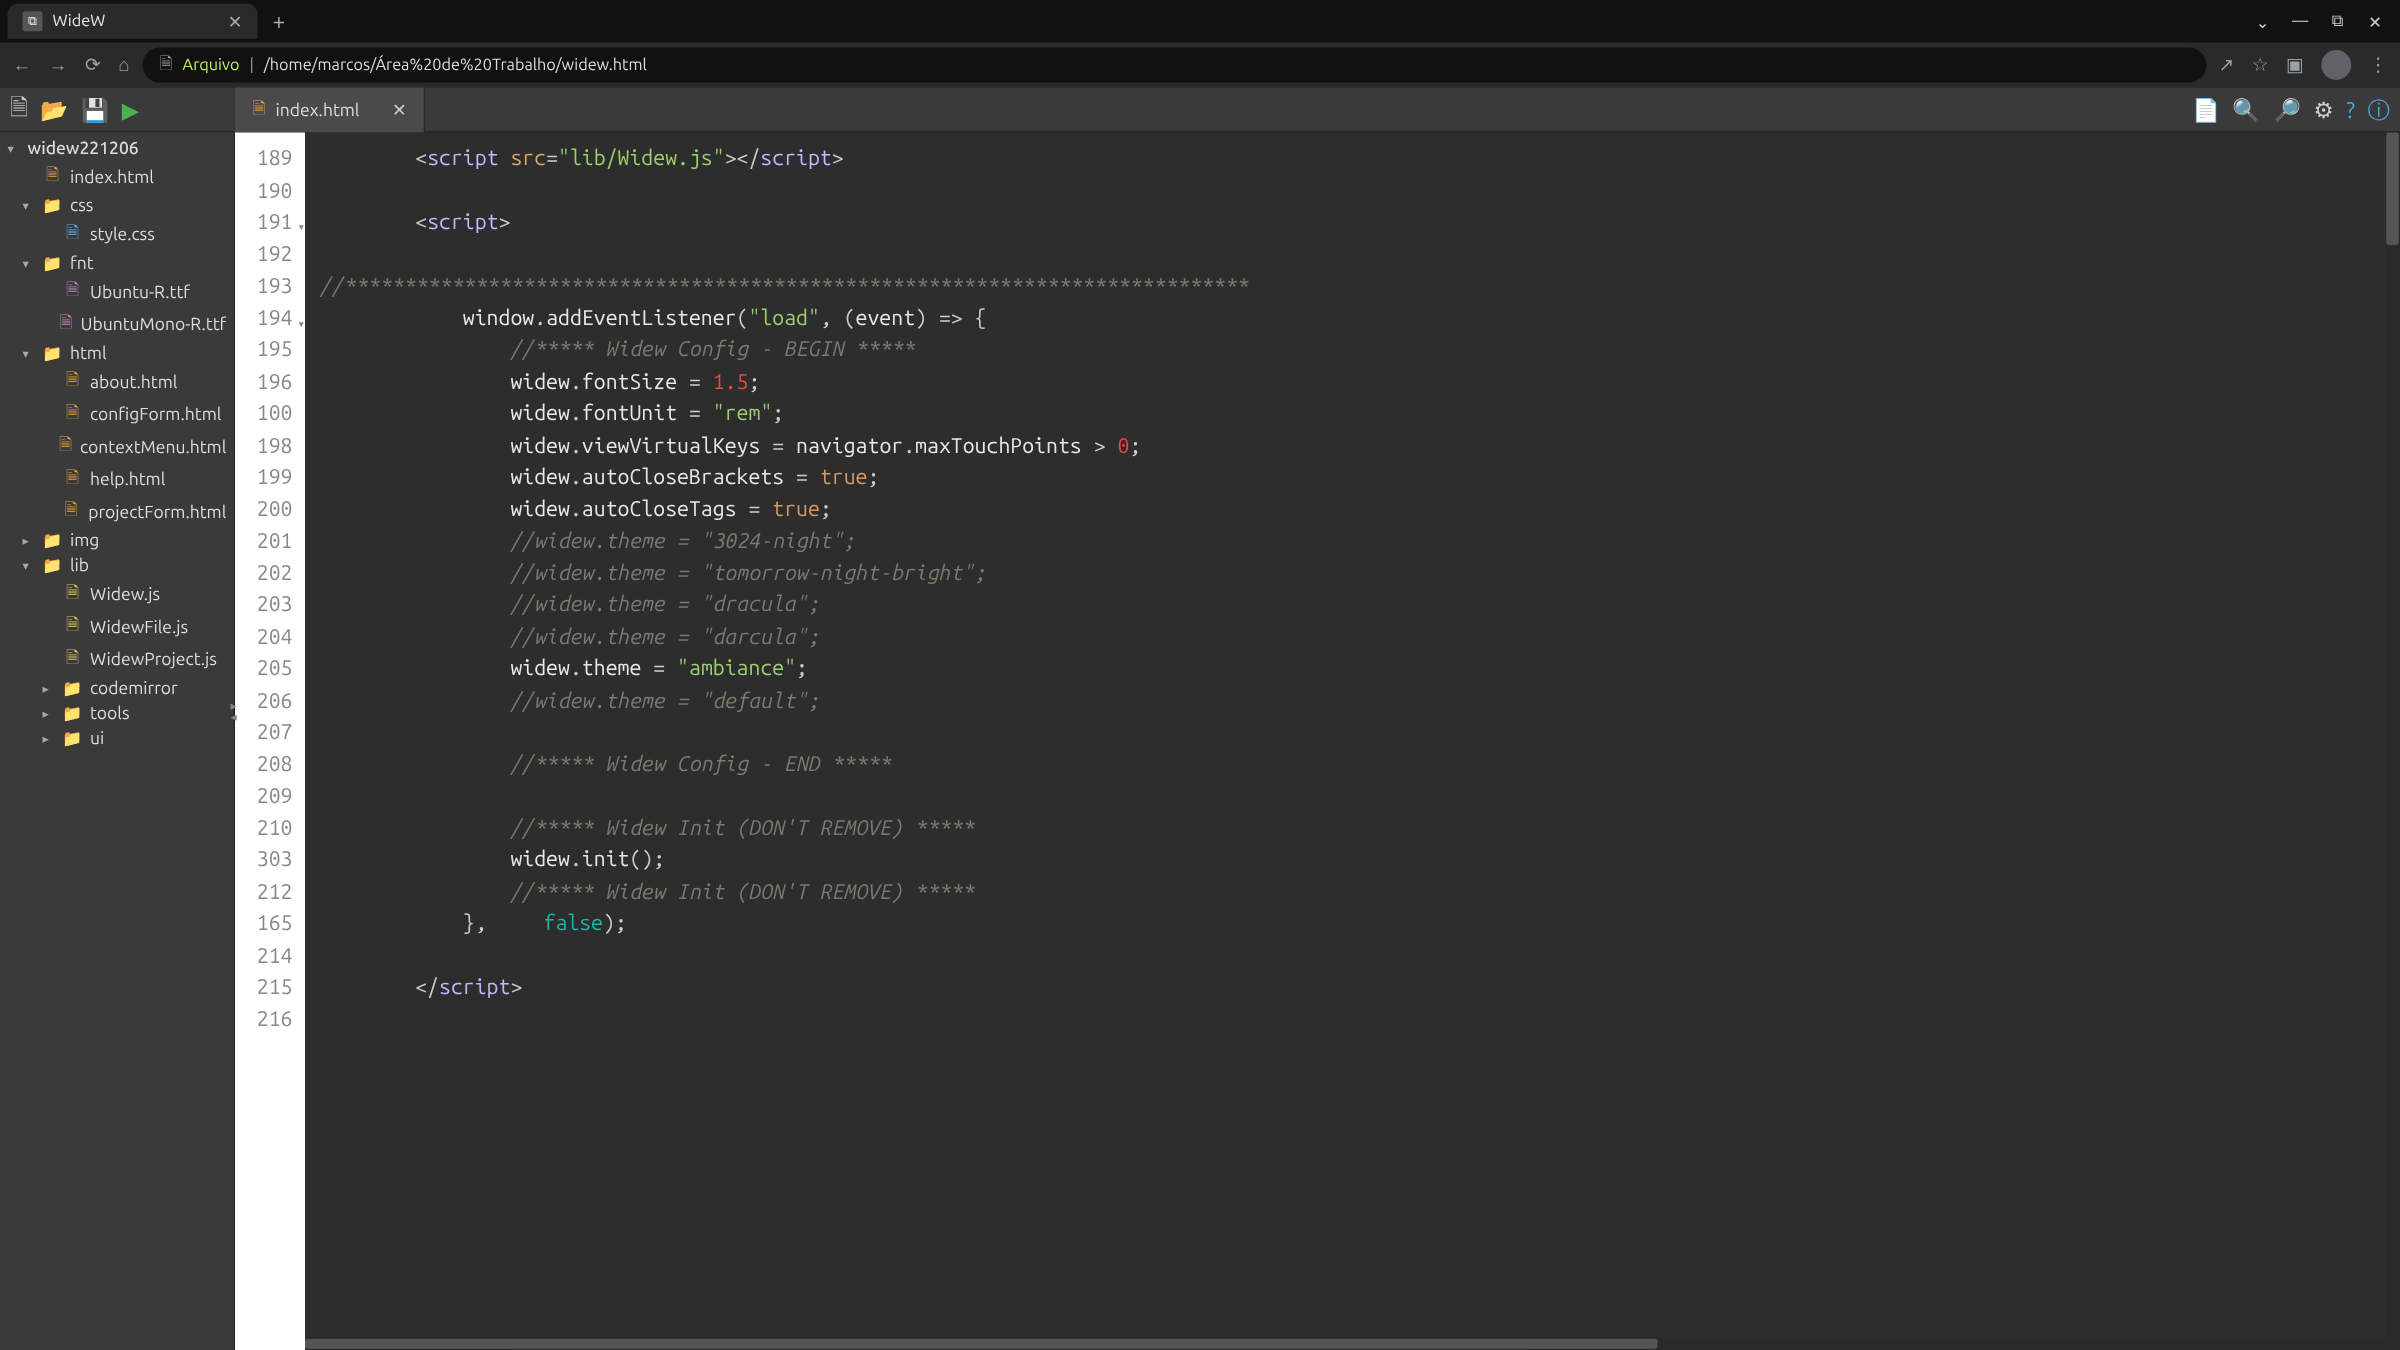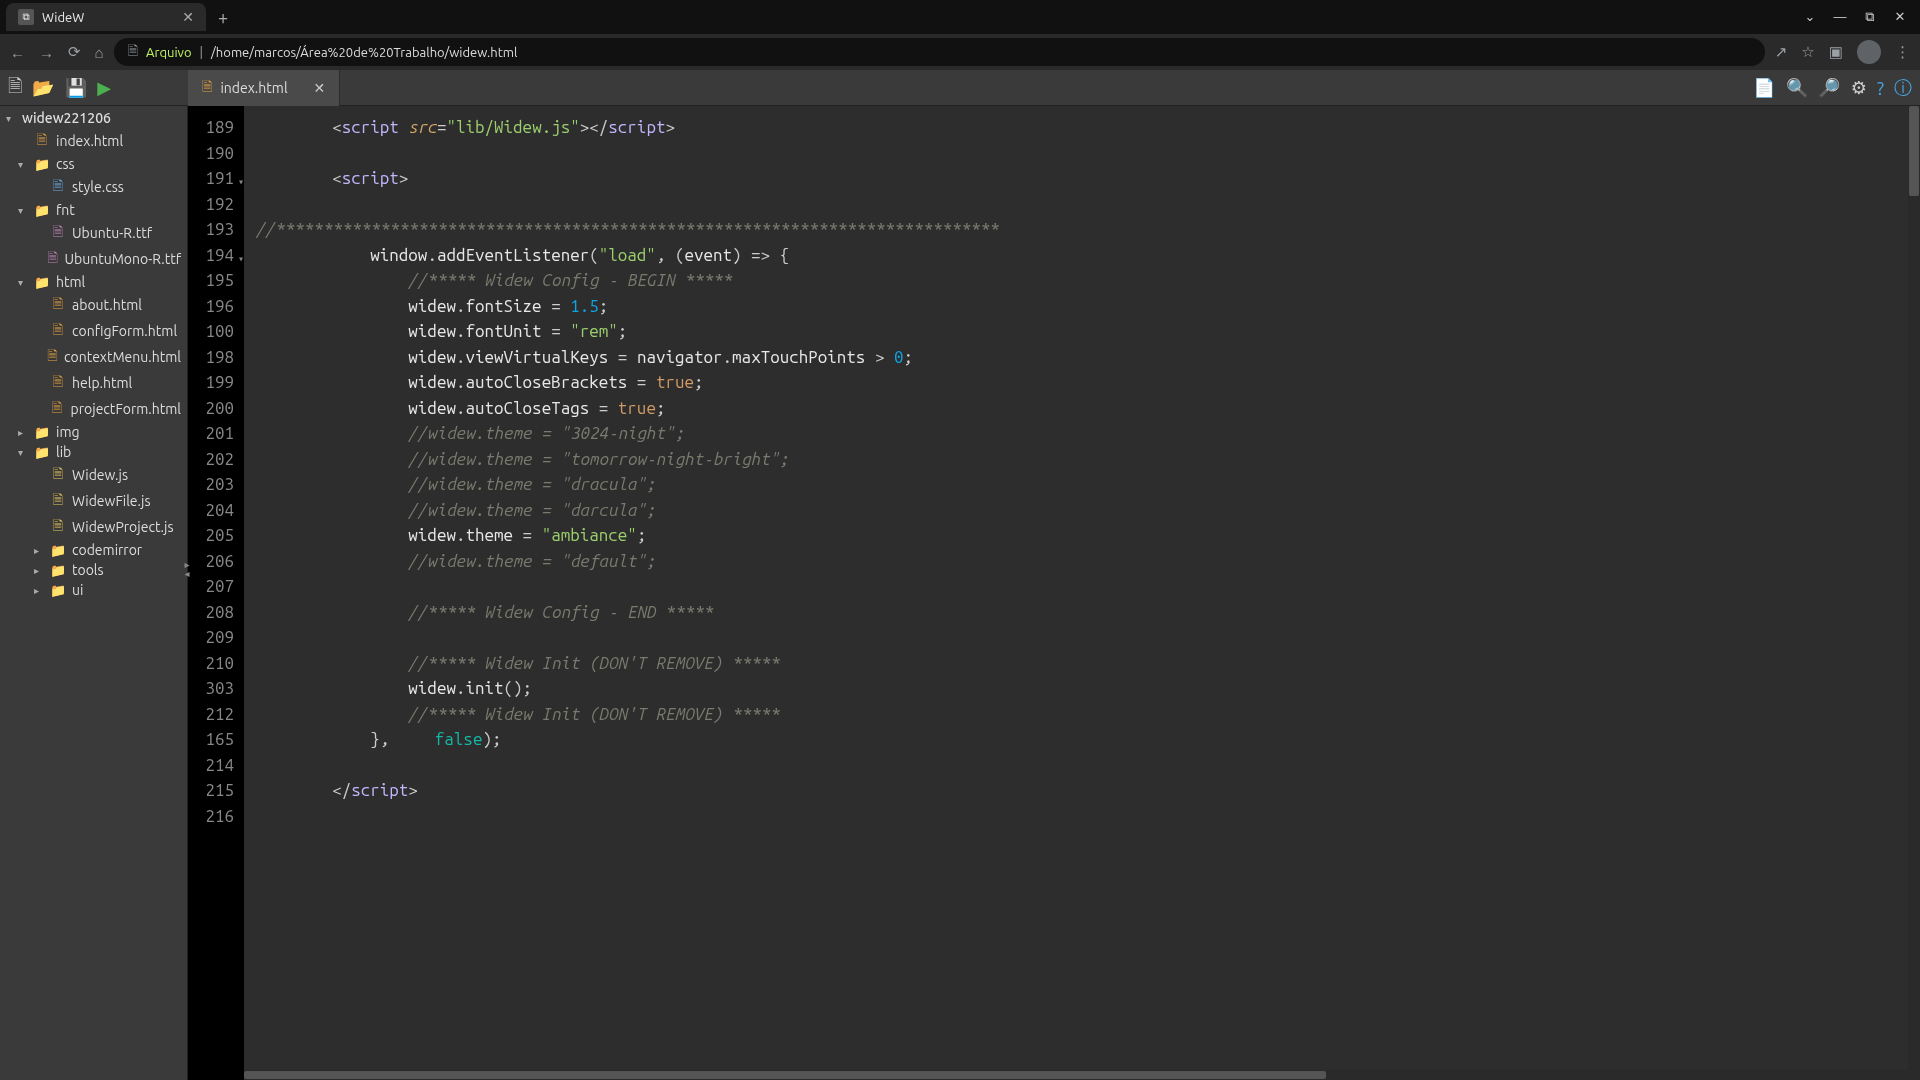--- a/index.html
+++ b/index.html
@@ -49,30 +49,30 @@
 .file-css { color: #6ab0f3; }
 .file-ttf { color: #c586c0; }
 .file-js { color: #e8c85a; }
 .indent-1 { padding-left: 18px; }
 .indent-2 { padding-left: 34px; }
 
 .sidebar-handle { position: absolute; left: 182px; top: 560px; width: 10px; height: 18px; color: #888; font-size: 10px; z-index: 5; cursor: pointer; text-align: center; line-height: 9px; }
 
 
 .editor { flex: 1; display: flex; background: #2d2d2d; font-family: 'Ubuntu Mono', monospace; font-size: 17px; line-height: 25.5px; position: relative; }
-.gutter { background: #000000; color: #888; text-align: right; padding: 8px 10px 0 8px; user-select: none; min-width: 56px; }
+.gutter { background: #ffffff; color: #888; text-align: right; padding: 8px 10px 0 8px; user-select: none; min-width: 56px; }
 .gutter .ln { height: 25.5px; position: relative; }
 .fold-marker { position: absolute; right: -10px; top: 4px; font-size: 10px; color: #888; }
 .code { padding: 8px 0 0 12px; white-space: pre; color: #ddd; }
 .code .cl { height: 25.5px; }
 
 .t-tag { color: #c4b5fd; }
-.t-attr { color: #d8a864; font-style: italic; }
+.t-attr { color: #d8a864; }
 .t-str { color: #9bcf6e; }
-.t-num { color: #0ea5e9; }
+.t-num { color: #ef4444; }
 .t-ident { color: #e8e8e8; }
 .t-op { color: #ccc; }
 .t-comment { color: #7a7a6f; font-style: italic; }
 .t-bool { color: #d19a66; }
 .t-const { color: #14b8a6; margin-left: 36px; }
 
 .editor-scroll-v { position: absolute; right: 0; top: 0; width: 12px; height: 100%; background: #2a2a2a; }
 .editor-scroll-v .thumb { position: absolute; right: 1px; width: 10px; background: #555; border-radius: 2px; top: 0; height: 90px; }
 .editor-scroll-h { position: absolute; left: 56px; right: 12px; bottom: 0; height: 10px; background: #2a2a2a; }
 .editor-scroll-h .thumb { position: absolute; left: 0; width: 65%; height: 8px; top: 1px; background: #555; border-radius: 2px; }

